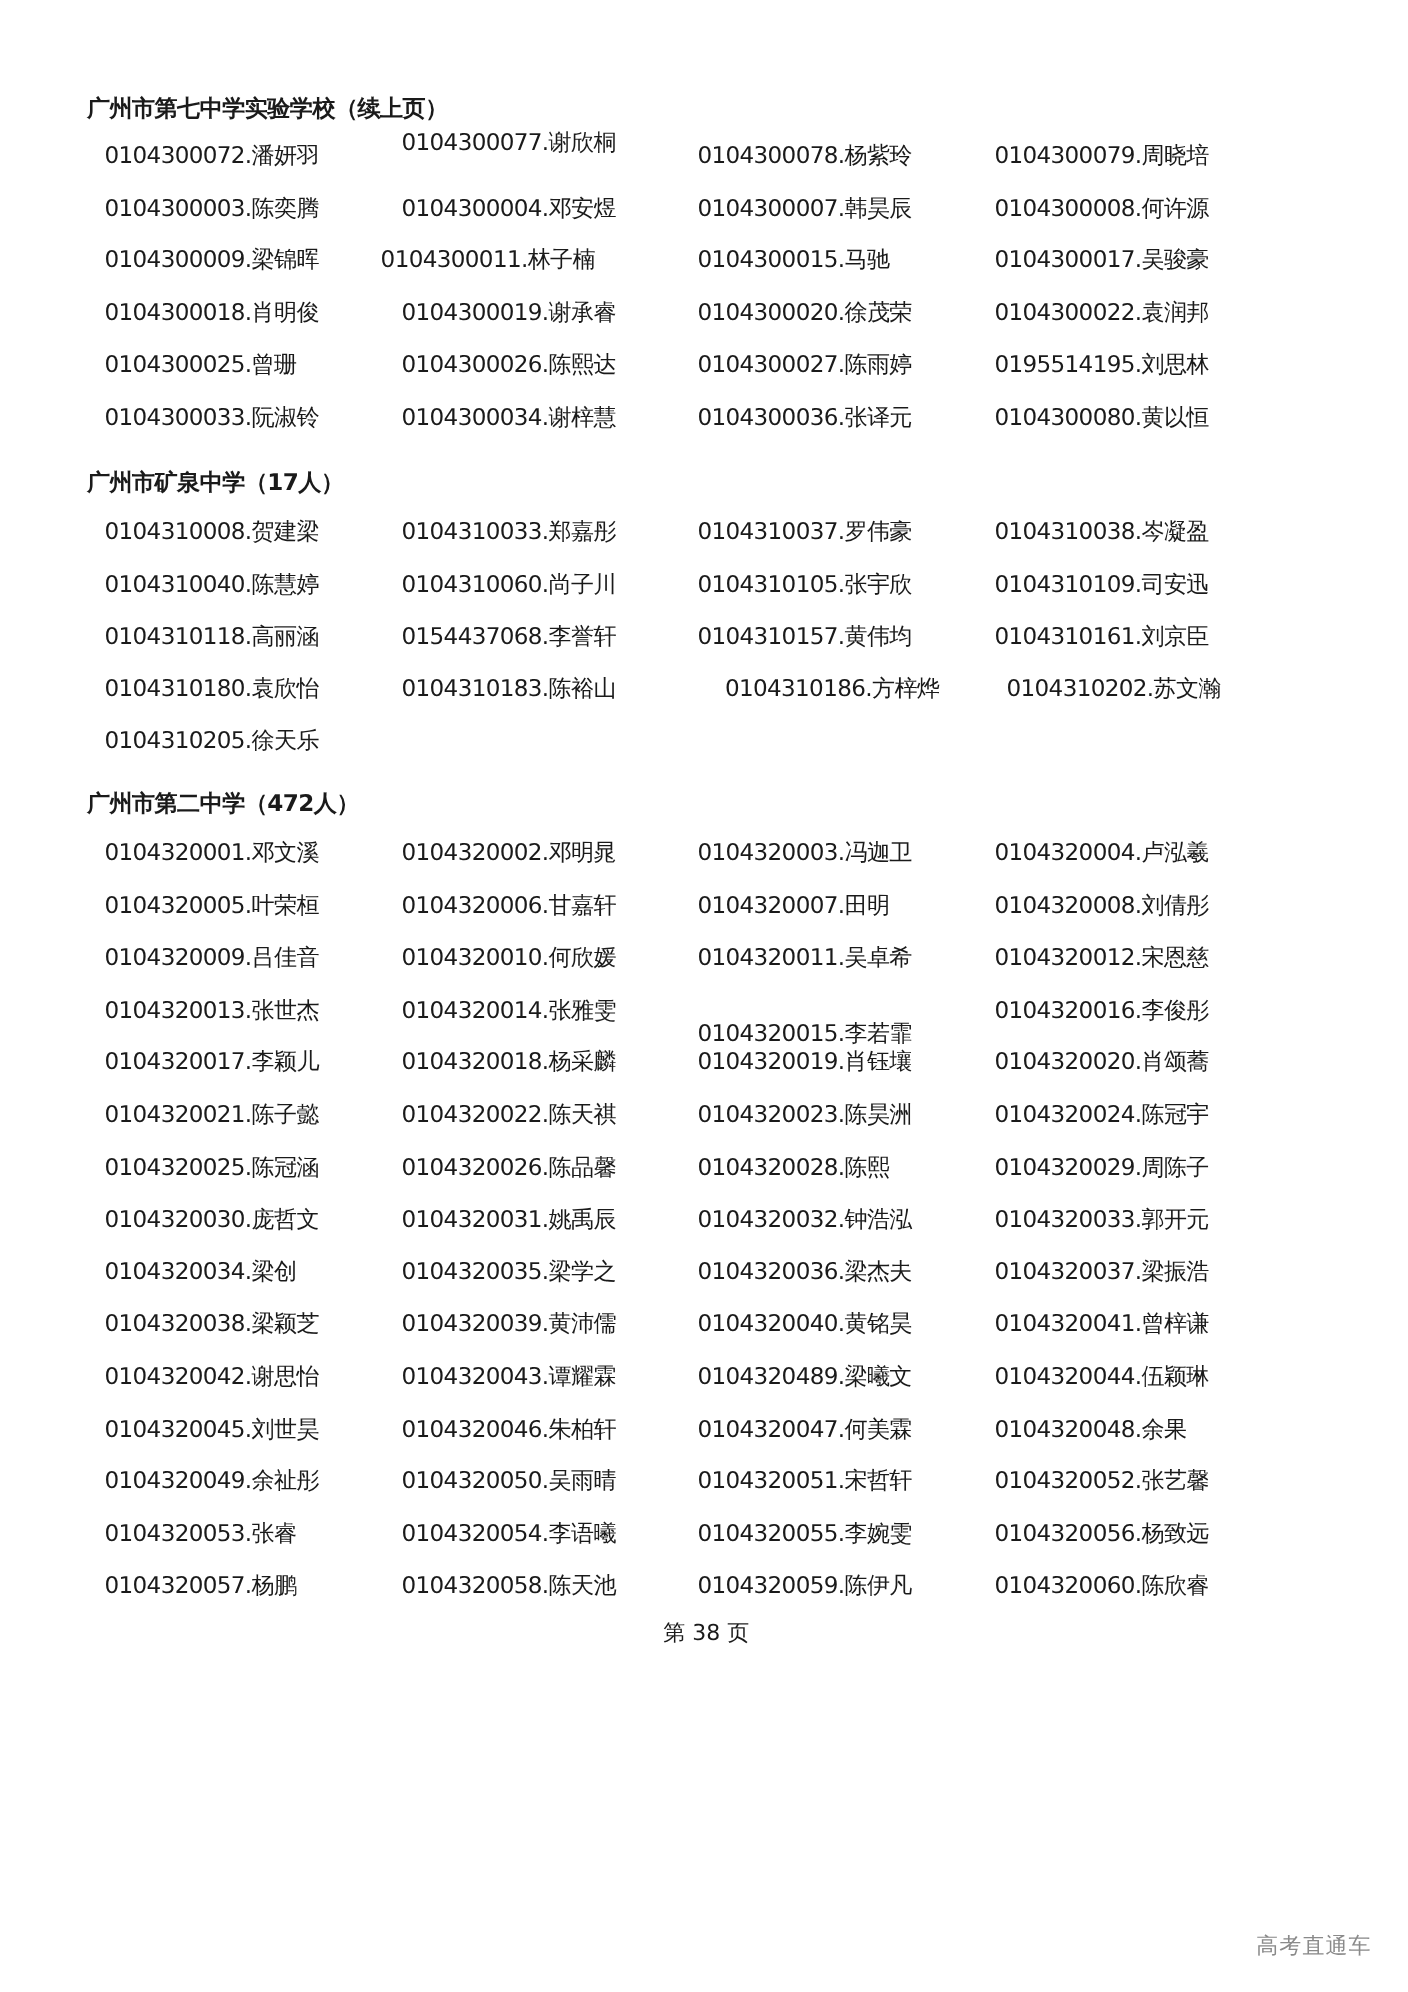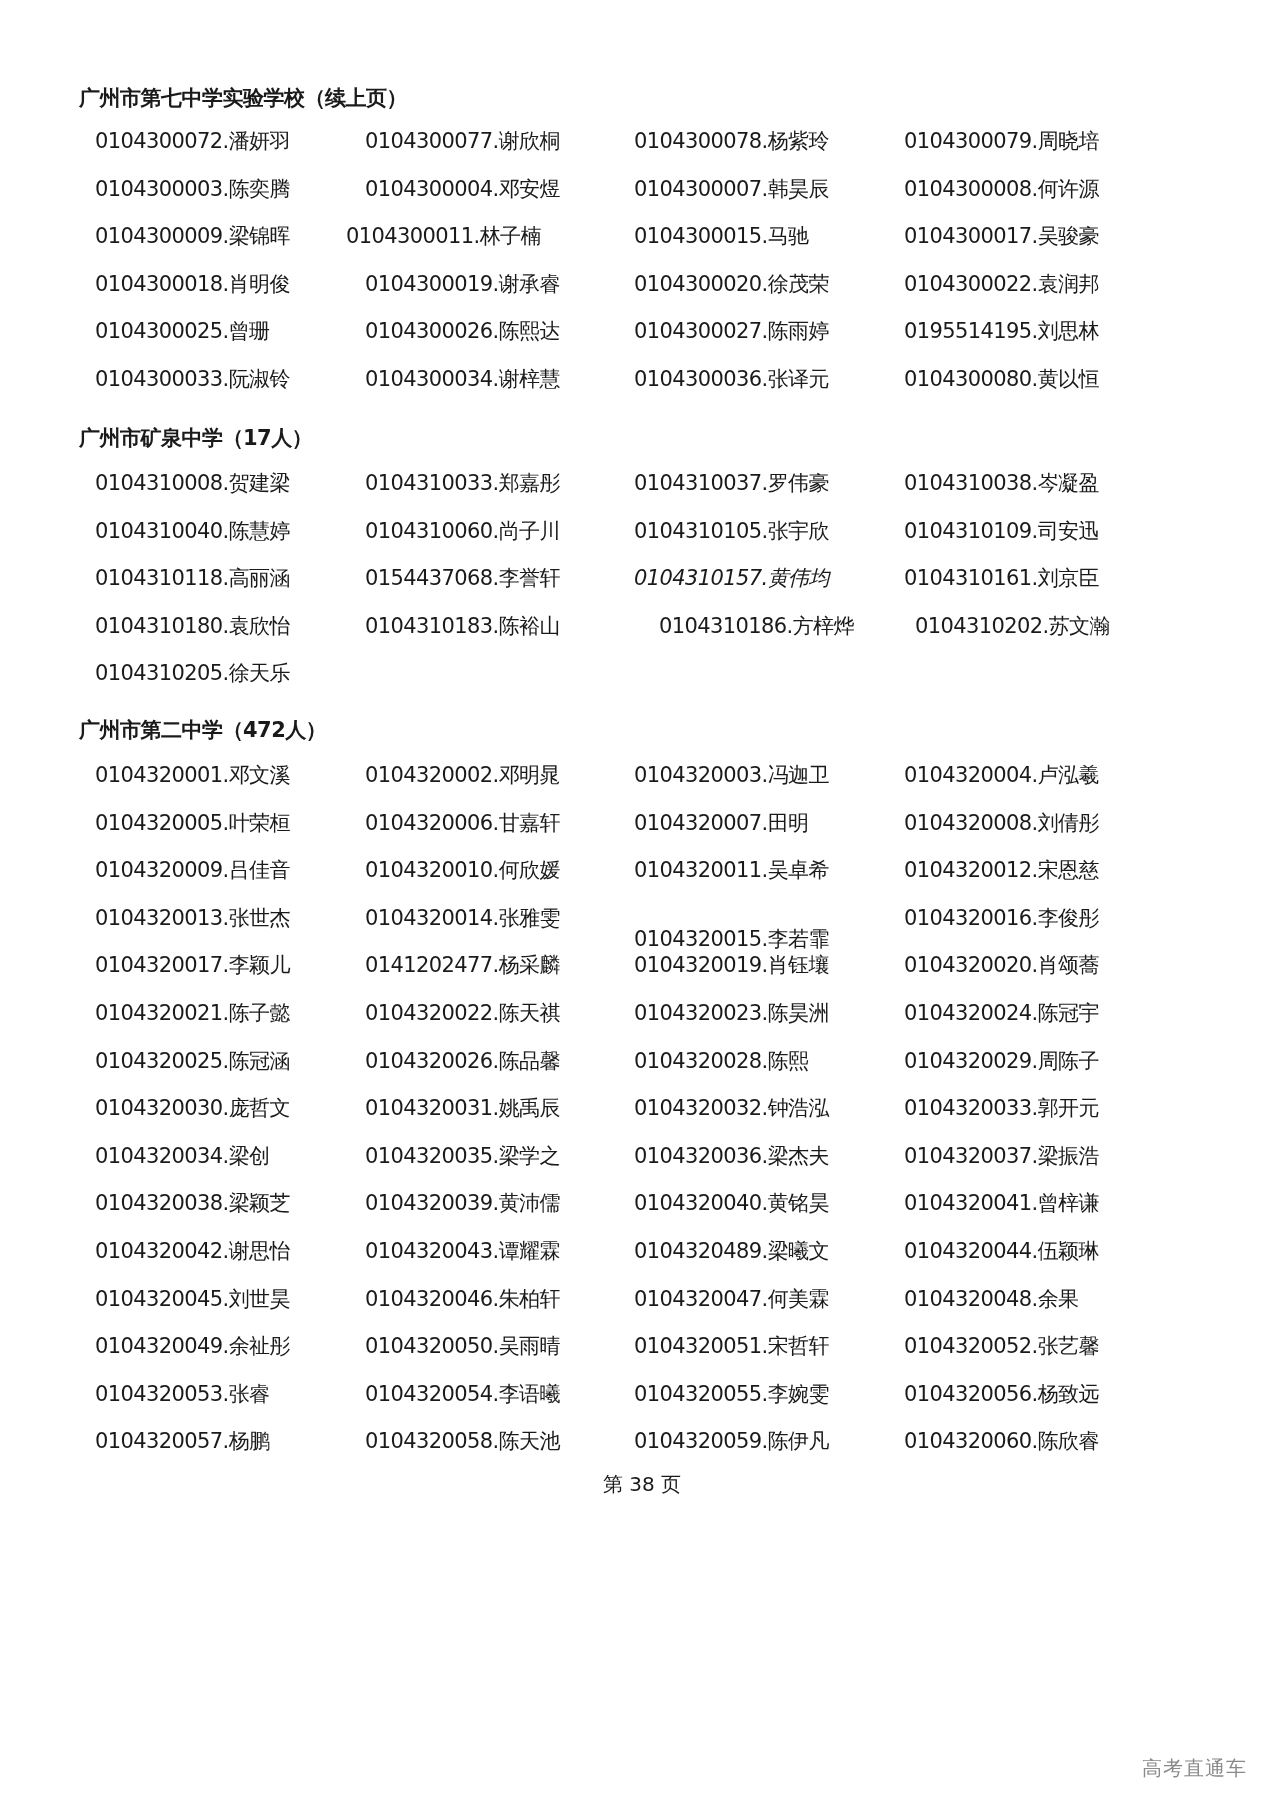--- a/index.html
+++ b/index.html
@@ -14,21 +14,21 @@
   .watermark { position: absolute; left: 1142px; top: 1755px; font-size: 20px; line-height: 26px;
          color: #8a8a8a; letter-spacing: 1px; }
 </style>
 </head>
 <body>
 
 <div id="doc">
   <div id="sec0-head" class="section-heading" style="top:85px">广州市第七中学实验学校（续上页）</div>
   <div id="sec0">
       <div class="entry" style="left: 95px; top: 128px;">0104300072.潘妍羽</div>
-      <div class="entry" style="left: 365px; top: 128px;">0104300077.谢欣桐</div>
+      <div class="entry" style="left: 365px; top: 116px;">0104300077.谢欣桐</div>
       <div class="entry" style="left: 634px; top: 128px;">0104300078.杨紫玲</div>
       <div class="entry" style="left: 904px; top: 128px;">0104300079.周晓培</div>
       <div class="entry" style="left: 95px; top: 175.6px;">0104300003.陈奕腾</div>
       <div class="entry" style="left: 365px; top: 175.6px;">0104300004.邓安煜</div>
       <div class="entry" style="left: 634px; top: 175.6px;">0104300007.韩昊辰</div>
       <div class="entry" style="left: 904px; top: 175.6px;">0104300008.何许源</div>
       <div class="entry" style="left: 95px; top: 223.2px;">0104300009.梁锦晖</div>
       <div class="entry" style="left: 346px; top: 223.2px;">0104300011.林子楠</div>
       <div class="entry" style="left: 634px; top: 223.2px;">0104300015.马驰</div>
       <div class="entry" style="left: 904px; top: 223.2px;">0104300017.吴骏豪</div>
@@ -51,21 +51,21 @@
       <div class="entry" style="left: 95px; top: 470px;">0104310008.贺建梁</div>
       <div class="entry" style="left: 365px; top: 470px;">0104310033.郑嘉彤</div>
       <div class="entry" style="left: 634px; top: 470px;">0104310037.罗伟豪</div>
       <div class="entry" style="left: 904px; top: 470px;">0104310038.岑凝盈</div>
       <div class="entry" style="left: 95px; top: 517.6px;">0104310040.陈慧婷</div>
       <div class="entry" style="left: 365px; top: 517.6px;">0104310060.尚子川</div>
       <div class="entry" style="left: 634px; top: 517.6px;">0104310105.张宇欣</div>
       <div class="entry" style="left: 904px; top: 517.6px;">0104310109.司安迅</div>
       <div class="entry" style="left: 95px; top: 565.2px;">0104310118.高丽涵</div>
       <div class="entry" style="left: 365px; top: 565.2px;">0154437068.李誉轩</div>
-      <div class="entry" style="left: 634px; top: 565.2px; font-style: italic;">0104310157.黄伟均</div>
+      <div class="entry" style="left: 634px; top: 565.2px;">0104310157.黄伟均</div>
       <div class="entry" style="left: 904px; top: 565.2px;">0104310161.刘京臣</div>
       <div class="entry" style="left: 95px; top: 612.8px;">0104310180.袁欣怡</div>
       <div class="entry" style="left: 365px; top: 612.8px;">0104310183.陈裕山</div>
       <div class="entry" style="left: 634px; top: 612.8px; margin-left: 25px;">0104310186.方梓烨</div>
       <div class="entry" style="left: 904px; top: 612.8px; margin-left: 11px;">0104310202.苏文瀚</div>
       <div class="entry" style="left: 95px; top: 660.4px;">0104310205.徐天乐</div>
     </div>
 
   <div id="sec2-head" class="section-heading" style="top:717px">广州市第二中学（472人）</div>
   <div id="sec2">
@@ -79,21 +79,21 @@
       <div class="entry" style="left: 904px; top: 809.6px;">0104320008.刘倩彤</div>
       <div class="entry" style="left: 95px; top: 857.2px;">0104320009.吕佳音</div>
       <div class="entry" style="left: 365px; top: 857.2px;">0104320010.何欣媛</div>
       <div class="entry" style="left: 634px; top: 857.2px;">0104320011.吴卓希</div>
       <div class="entry" style="left: 904px; top: 857.2px;">0104320012.宋恩慈</div>
       <div class="entry" style="left: 95px; top: 904.8px;">0104320013.张世杰</div>
       <div class="entry" style="left: 365px; top: 904.8px;">0104320014.张雅雯</div>
       <div class="entry" style="left: 634px; top: 926px; text-align: right;">0104320015.李若霏</div>
       <div class="entry" style="left: 904px; top: 904.8px;">0104320016.李俊彤</div>
       <div class="entry" style="left: 95px; top: 952.4px;">0104320017.李颖儿</div>
-      <div class="entry" style="left: 365px; top: 952.4px;">0141202477.杨采麟</div>
+      <div class="entry" style="left: 365px; top: 952.4px;">0104320018.杨采麟</div>
       <div class="entry" style="left: 634px; top: 952.4px;">0104320019.肖钰壤</div>
       <div class="entry" style="left: 904px; top: 952.4px;">0104320020.肖颂蕎</div>
       <div class="entry" style="left: 95px; top: 1000px;">0104320021.陈子懿</div>
       <div class="entry" style="left: 365px; top: 1000px;">0104320022.陈天祺</div>
       <div class="entry" style="left: 634px; top: 1000px;">0104320023.陈昊洲</div>
       <div class="entry" style="left: 904px; top: 1000px;">0104320024.陈冠宇</div>
       <div class="entry" style="left: 95px; top: 1047.6px;">0104320025.陈冠涵</div>
       <div class="entry" style="left: 365px; top: 1047.6px;">0104320026.陈品馨</div>
       <div class="entry" style="left: 634px; top: 1047.6px;">0104320028.陈熙</div>
       <div class="entry" style="left: 904px; top: 1047.6px;">0104320029.周陈子</div>

